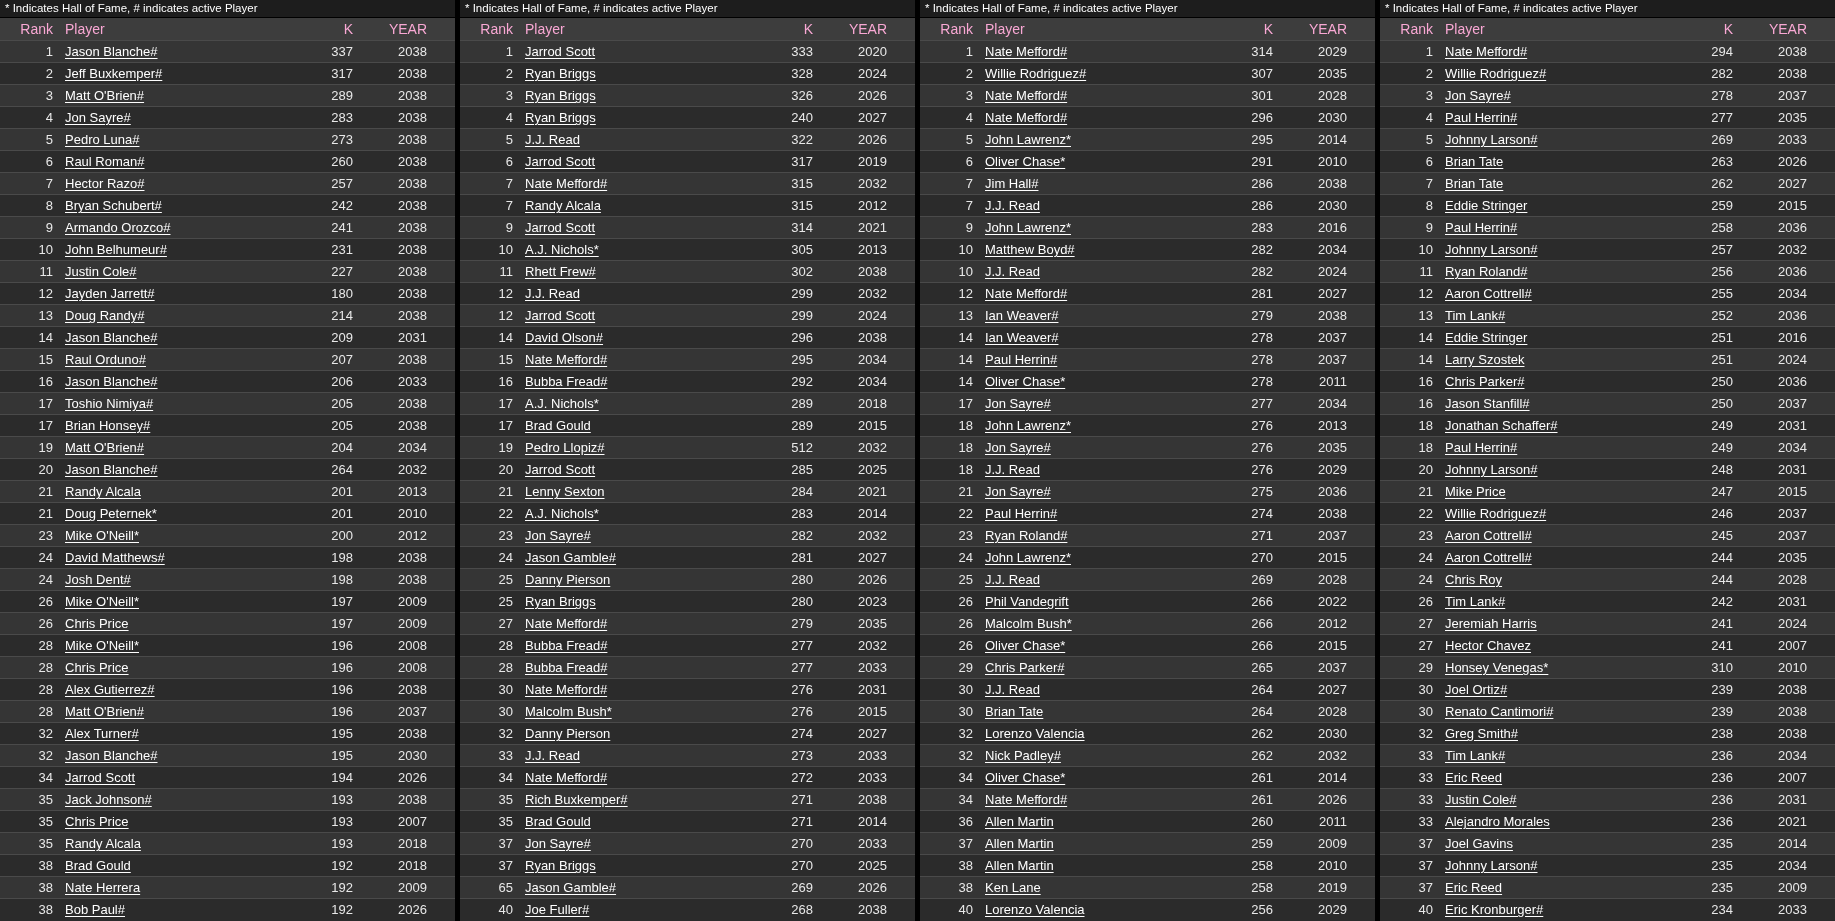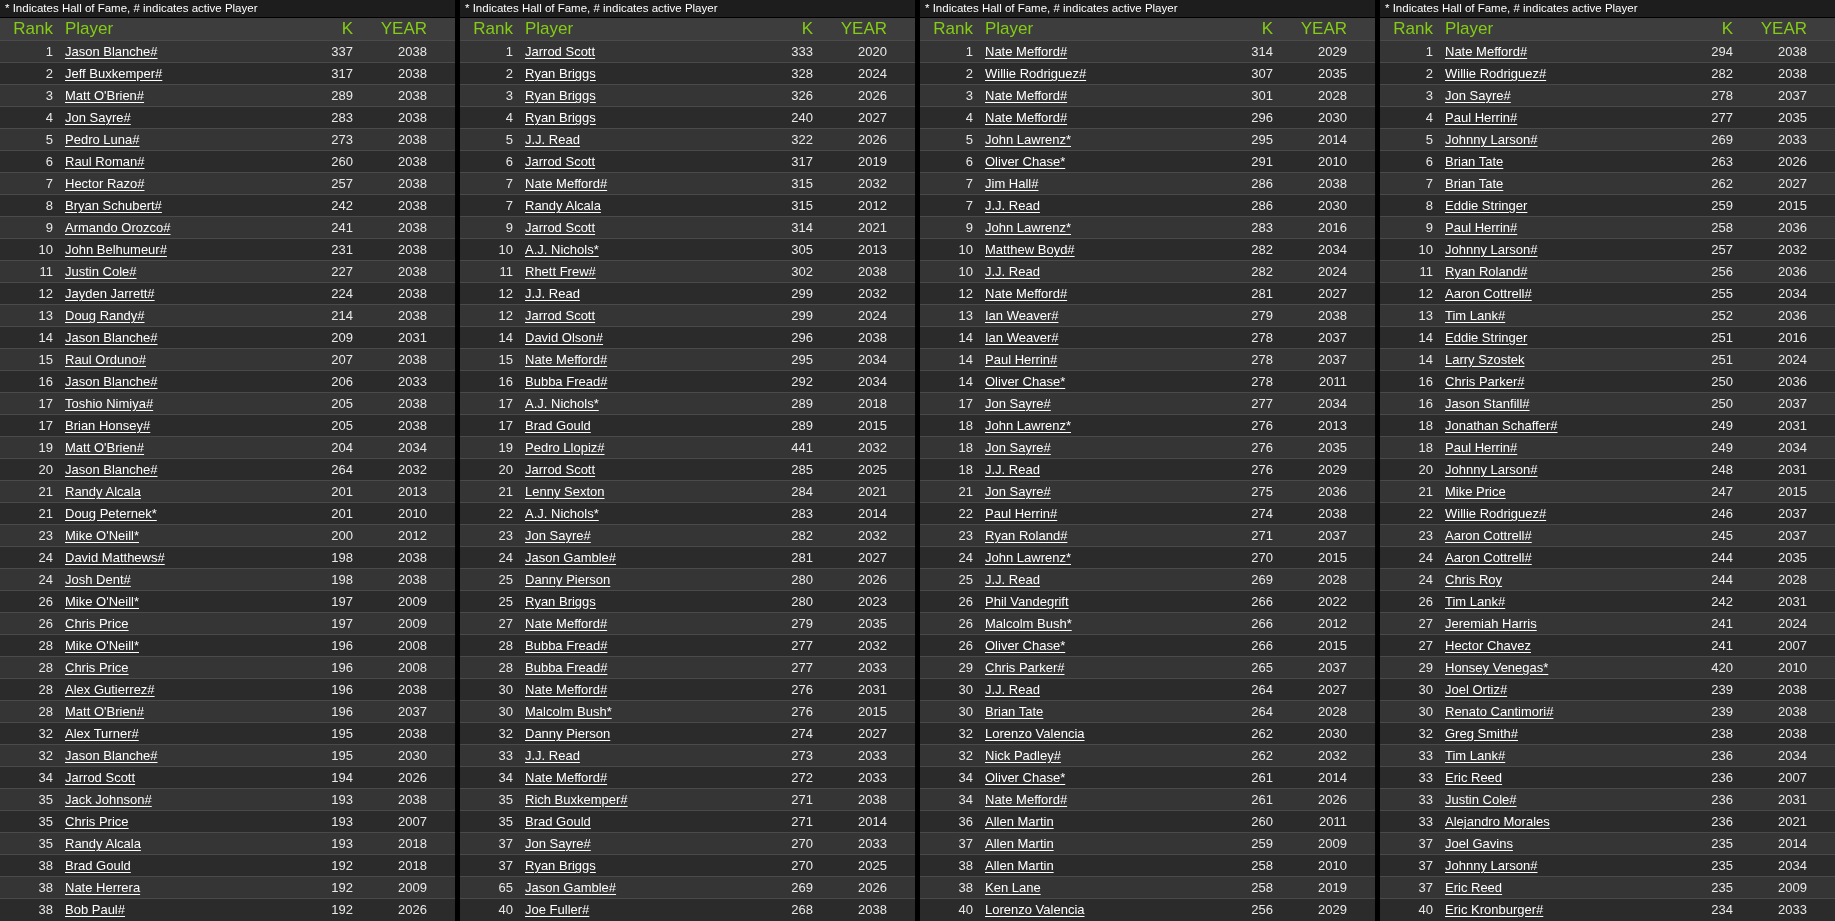--- a/index.html
+++ b/index.html
@@ -2,21 +2,21 @@
 <html><head>
 <meta charset="utf-8">
 <style>
   html,body{margin:0;padding:0;background:#000;}
   body{width:1835px;height:921px;overflow:hidden;font-family:"Liberation Sans",sans-serif;}
   .app{display:flex;width:1835px;height:921px;gap:5px;background:#000;}
   .panel{flex:0 0 455px;width:455px;display:flex;flex-direction:column;background:#2b2b2b;overflow:hidden;}
   .note{height:18px;line-height:17px;background:#1d1d1d;color:#ffffff;font-size:11.5px;
         padding-left:5px;border-bottom:1px solid #000;box-sizing:border-box;white-space:nowrap;}
   .hdr{height:22px;flex:0 0 22px;background:#3d3d3d;display:flex;align-items:center;
-       color:#84cc16;font-size:17px;}
+       color:#f9a8d4;font-size:14px;}
   .rows{flex:1;display:flex;flex-direction:column;}
   .row{height:22px;flex:0 0 22px;display:flex;align-items:center;font-size:13px;color:#e8e8e8;
        border-top:1px solid #4a4a4a;box-sizing:border-box;}
   .row.odd{background:#353535;}
   .row.even{background:#2b2b2b;}
   .c-rank{width:53px;flex:none;text-align:right;}
   .c-player{flex:1;padding-left:12px;overflow:hidden;white-space:nowrap;text-align:left;}
   .c-k{width:60px;flex:none;text-align:right;}
   .c-year{width:74px;flex:none;text-align:right;margin-right:28px;}
   .plink{color:#ffffff;text-decoration:underline;text-underline-offset:2px;cursor:pointer;}
@@ -96,21 +96,21 @@
         </div>
         <div class="row odd">
           <span class="c-rank">11</span>
           <span class="c-player"><a class="plink">Justin Cole#</a></span>
           <span class="c-k">227</span>
           <span class="c-year">2038</span>
         </div>
         <div class="row even">
           <span class="c-rank">12</span>
           <span class="c-player"><a class="plink">Jayden Jarrett#</a></span>
-          <span class="c-k">224</span>
+          <span class="c-k">180</span>
           <span class="c-year">2038</span>
         </div>
         <div class="row odd">
           <span class="c-rank">13</span>
           <span class="c-player"><a class="plink">Doug Randy#</a></span>
           <span class="c-k">214</span>
           <span class="c-year">2038</span>
         </div>
         <div class="row even">
           <span class="c-rank">14</span>
@@ -390,21 +390,21 @@
         </div>
         <div class="row even">
           <span class="c-rank">17</span>
           <span class="c-player"><a class="plink">Brad Gould</a></span>
           <span class="c-k">289</span>
           <span class="c-year">2015</span>
         </div>
         <div class="row odd">
           <span class="c-rank">19</span>
           <span class="c-player"><a class="plink">Pedro Llopiz#</a></span>
-          <span class="c-k">441</span>
+          <span class="c-k">512</span>
           <span class="c-year">2032</span>
         </div>
         <div class="row even">
           <span class="c-rank">20</span>
           <span class="c-player"><a class="plink">Jarrod Scott</a></span>
           <span class="c-k">285</span>
           <span class="c-year">2025</span>
         </div>
         <div class="row odd">
           <span class="c-rank">21</span>
@@ -954,21 +954,21 @@
         </div>
         <div class="row even">
           <span class="c-rank">27</span>
           <span class="c-player"><a class="plink">Hector Chavez</a></span>
           <span class="c-k">241</span>
           <span class="c-year">2007</span>
         </div>
         <div class="row odd">
           <span class="c-rank">29</span>
           <span class="c-player"><a class="plink">Honsey Venegas*</a></span>
-          <span class="c-k">420</span>
+          <span class="c-k">310</span>
           <span class="c-year">2010</span>
         </div>
         <div class="row even">
           <span class="c-rank">30</span>
           <span class="c-player"><a class="plink">Joel Ortiz#</a></span>
           <span class="c-k">239</span>
           <span class="c-year">2038</span>
         </div>
         <div class="row odd">
           <span class="c-rank">30</span>

